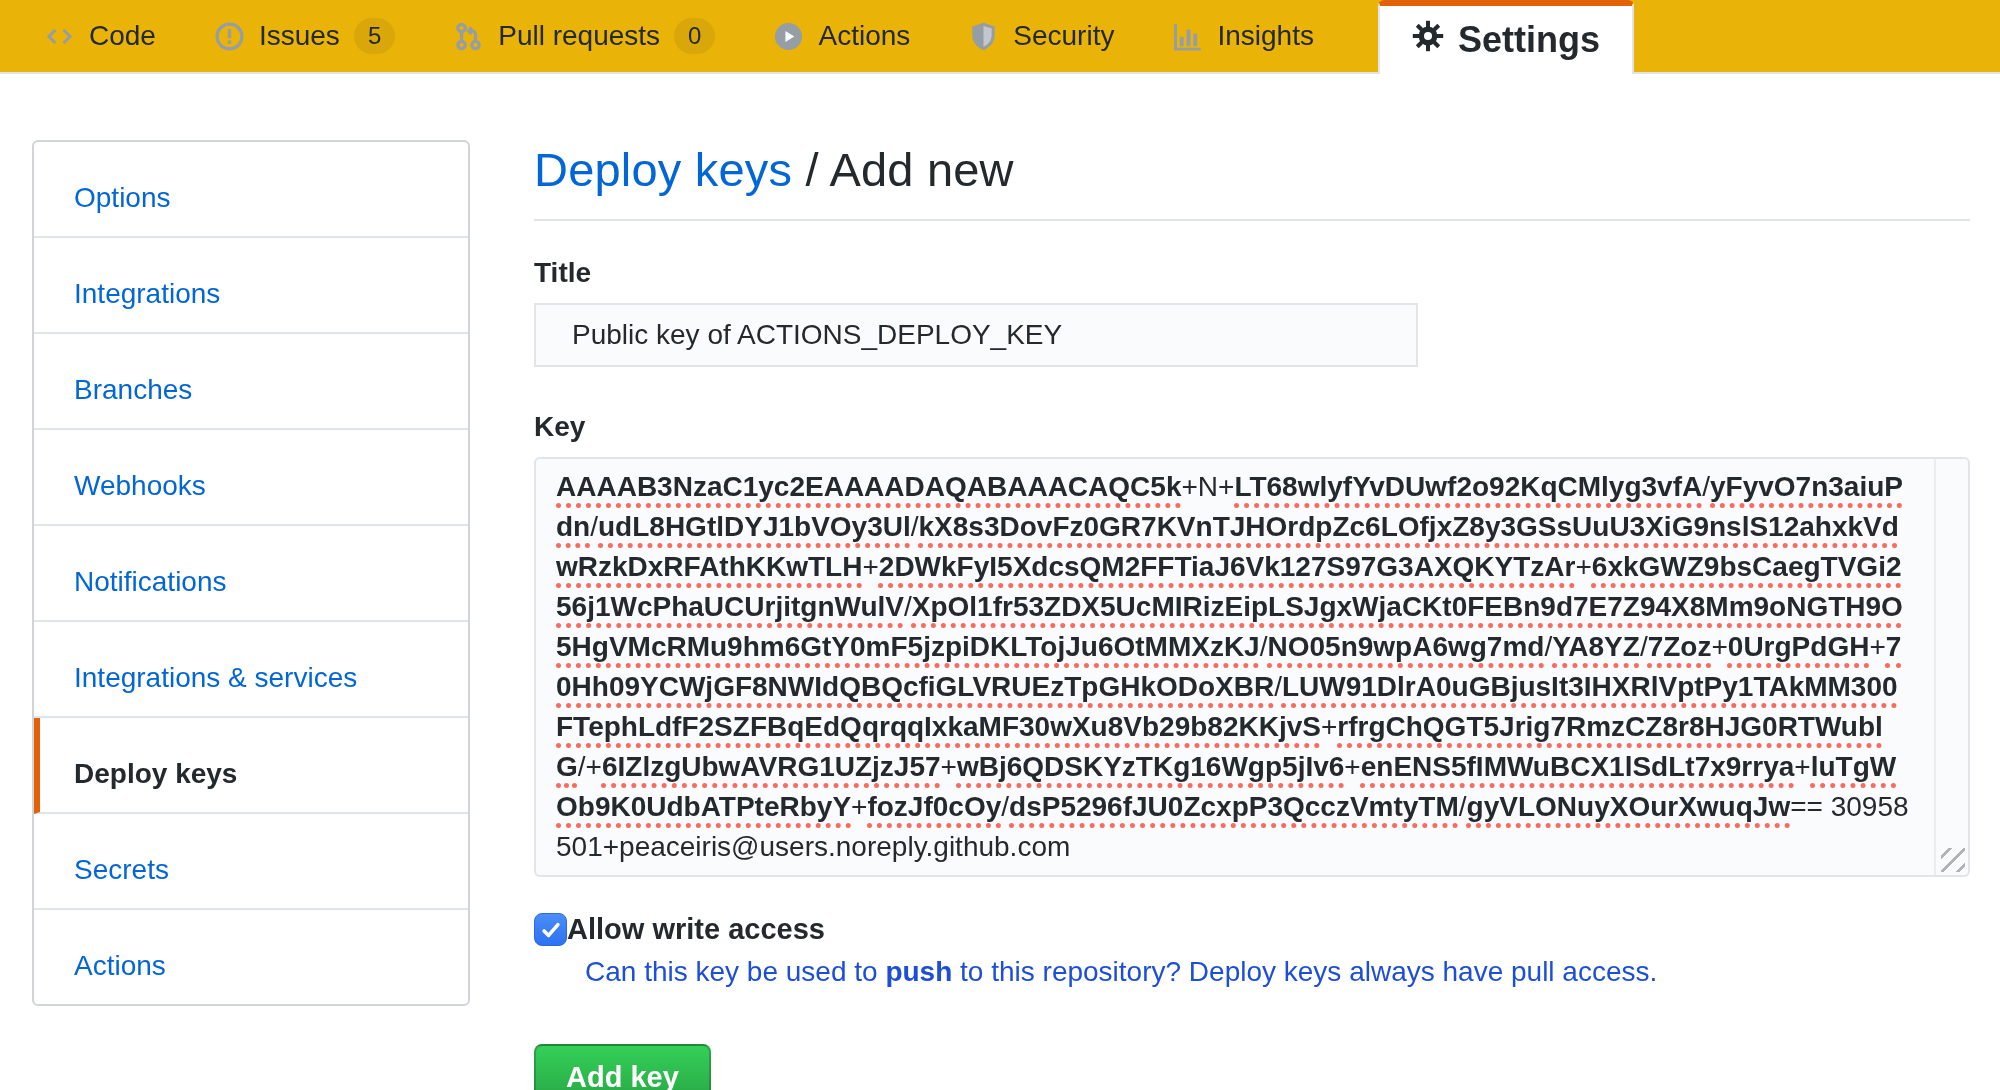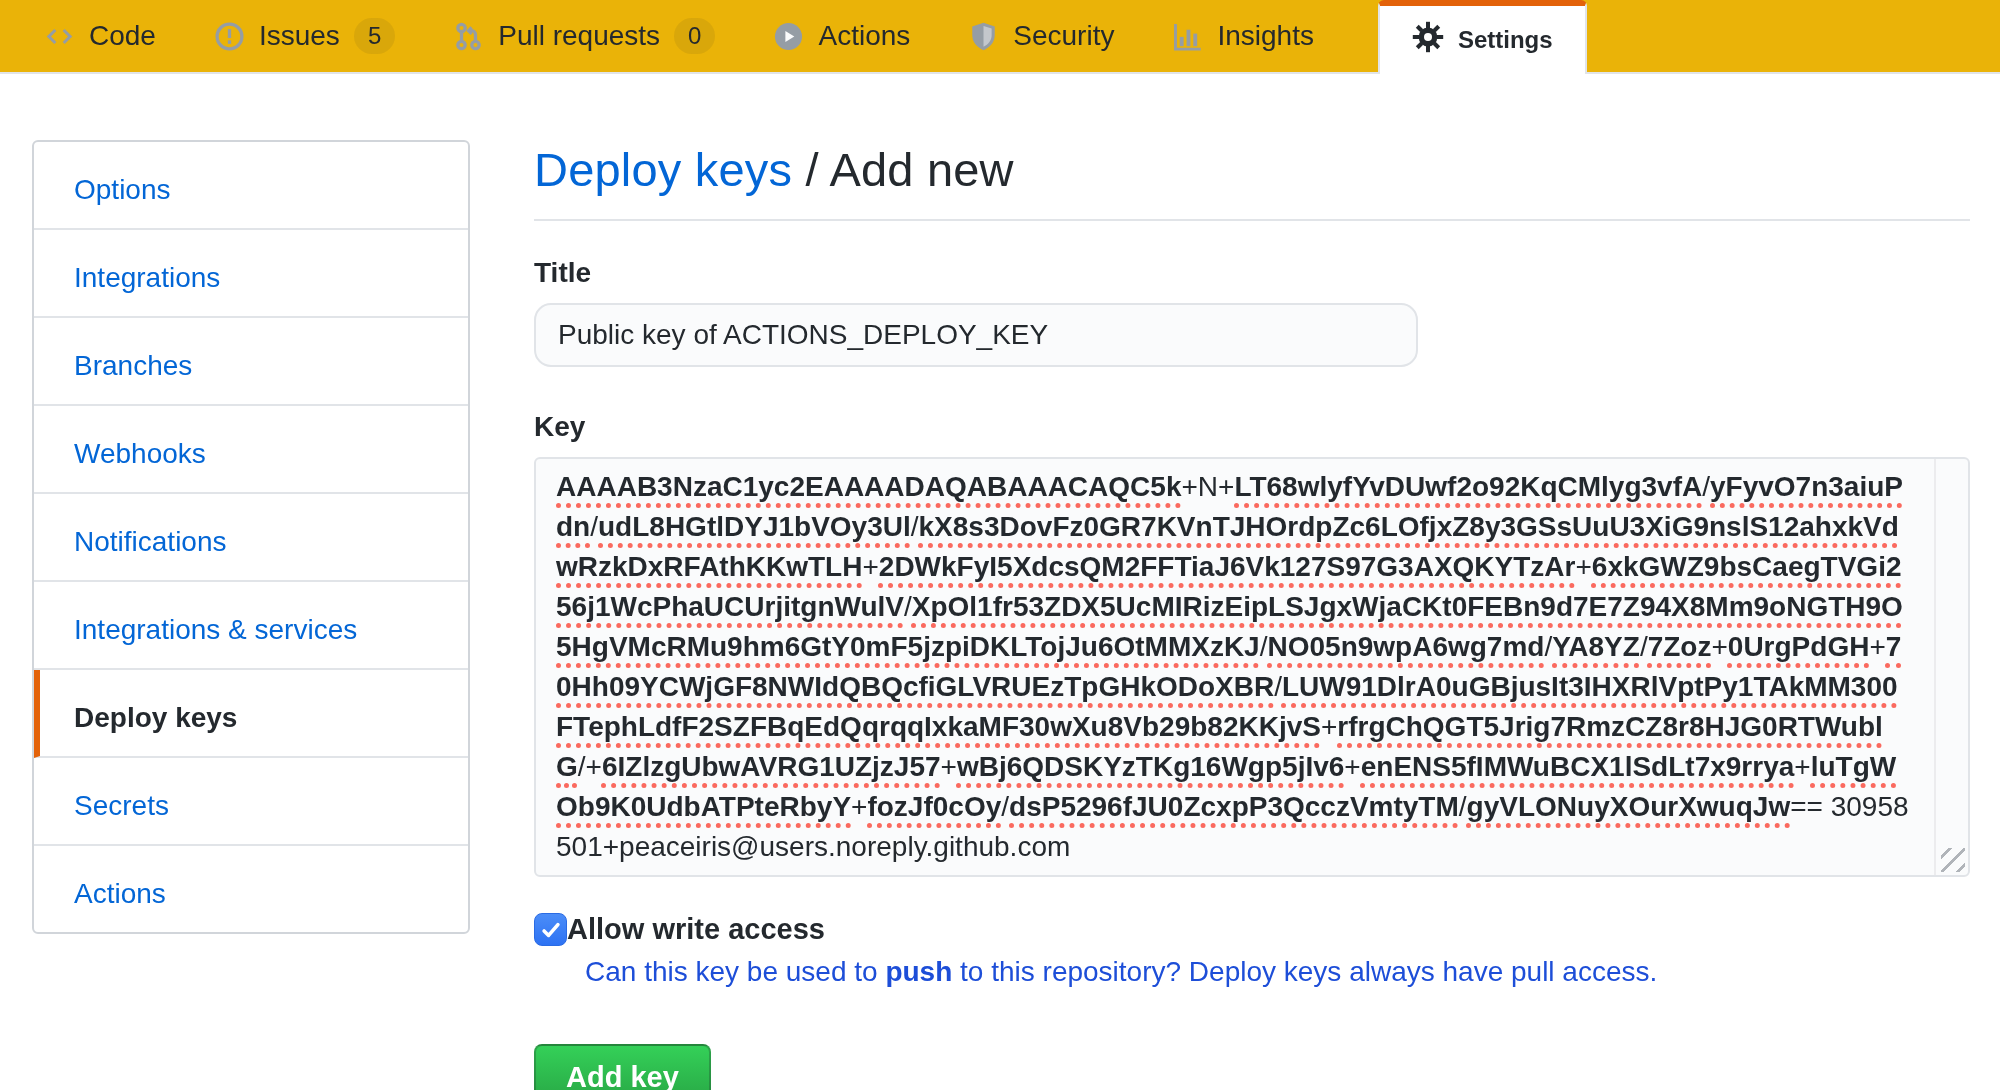--- a/index.html
+++ b/index.html
@@ -11,45 +11,45 @@
     border-bottom: 2px solid #e1e4e8; padding-left: 44px; }
   .tab { display: flex; align-items: center; gap: 14px; font-size: 28px; color: #24292e;
     margin-right: 58px; cursor: pointer; white-space: nowrap; }
   .tab .ticon { display: inline-flex; color: #959da5; }
   .tab .ticon svg { width: 31px; height: 31px; }
   .counter { background: rgba(27,31,35,.08); color: #24292e; font-size: 24px; line-height: 1;
     padding: 6px 14px; border-radius: 20px; }
   .tab-active { align-self: stretch; display: flex; align-items: center; gap: 14px;
     background: #fff; border: 2px solid #e1e4e8; border-bottom: none;
     border-top: 6px solid #e36209; border-radius: 6px 6px 0 0;
-    margin: 0 58px -2px 6px; padding: 0 32px; font-size: 24px; font-weight: 700; }
+    margin: 0 58px -2px 6px; padding: 0 32px; font-size: 36px; font-weight: 700; }
   .tab-active .ticon { color: #24292e; }
   .tab-active .ticon svg { width: 32px; height: 32px; }
 
   
   .content { display: flex; padding: 66px 30px 0 32px; align-items: flex-start; }
 
   
   .side-menu { width: 438px; border: 2px solid #d1d5da; border-radius: 6px; background: #fff; flex: none; }
-  .side-item { display: block; font-size: 28px; color: #0366d6; padding: 32px 24px 22px 40px;
+  .side-item { display: block; font-size: 28px; color: #0366d6; padding: 40px 24px 22px 40px;
     border-bottom: 2px solid #e1e4e8; cursor: pointer; }
   .side-item:last-child { border-bottom: none; }
   .side-item.active { color: #24292e; font-weight: 700; border-left: 6px solid #e36209; padding-left: 34px; }
 
   
   .main { flex: 1 1 auto; margin-left: 64px; padding-top: 2px; }
   .page-head { font-size: 47px; font-weight: 400; margin: 0 0 22px 0; letter-spacing: .2px; }
   .page-head a { color: #0366d6; text-decoration: none; cursor: pointer; }
   .head-rule { border: none; border-top: 2px solid #e1e4e8; margin: 0 0 36px 0; }
 
   .field-label { font-size: 28px; font-weight: 700; margin: 0 0 14px 0; }
   .title-input { display: block; width: 884px; font-size: 28px; color: #24292e;
     font-family: "Liberation Sans", "DejaVu Sans", sans-serif;
-    background: #fafbfc; border: 2px solid #e1e4e8; border-radius: 17px;
-    padding: 14px 22px; margin: 0 0 44px 0; outline: none; }
+    background: #fafbfc; border: 2px solid #e1e4e8; border-radius: 0;
+    padding: 14px 36px; margin: 0 0 44px 0; outline: none; }
 
   .key-box { position: relative; width: 100%; min-height: 402px; background: #fafbfc;
     border: 2px solid #e1e4e8; border-radius: 6px; padding: 8px 56px 8px 20px;
     font-size: 28px; line-height: 40px; color: #24292e; word-break: break-all;
     white-space: pre-wrap; cursor: text; overflow: hidden; }
   .key-box::before { 
     content: ""; position: absolute; top: 0; bottom: 0; right: 32px; width: 2px; background: #ececee; }
   .key-box::after { 
     content: ""; position: absolute; right: 3px; bottom: 3px; width: 24px; height: 24px;
     background: repeating-linear-gradient(135deg, transparent 0 5px, #b0b4b9 5px 8px, transparent 8px 11px); }

